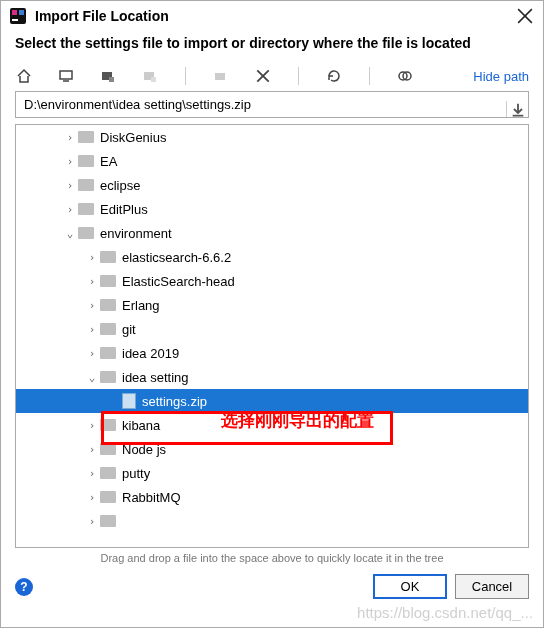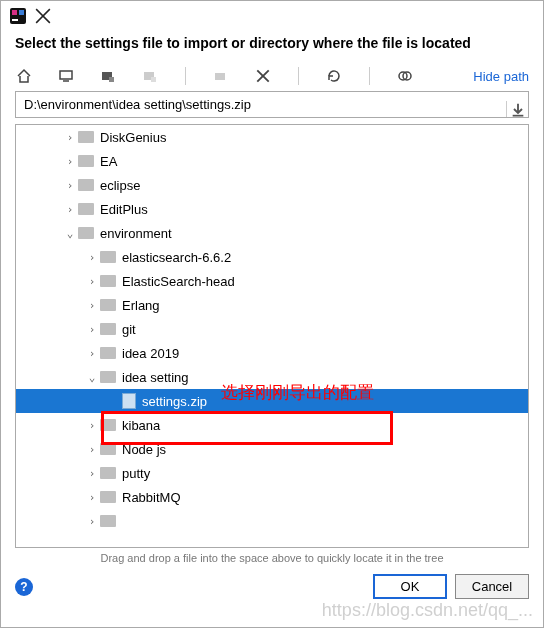--- a/index.html
+++ b/index.html
@@ -138,45 +138,46 @@
   .annot-box {
     position: absolute;
     border: 3px solid #ff0000;
     pointer-events: none;
     left: 100px; top: 410px; width: 292px; height: 34px;
   }
   .annot-text {
     position: absolute;
     color: #ff0000;
     font-size: 17px;
-    font-weight: 400;
-    left: 220px; top: 380px;
+    font-weight: 700;
+    left: 220px; top: 408px;
     pointer-events: none;
   }
   .faint-wm {
     position: absolute;
     right: 10px; bottom: 6px;
     color: #d0d0d0;
-    font-size: 18px;
+    font-size: 15px;
     pointer-events: none;
   }
   svg { width: 16px; height: 16px; }
 </style>
 </head>
 <body>
 
 <div class="titlebar">
   <span class="logo">
     <svg viewBox="0 0 16 16">
         <rect width="16" height="16" rx="2" fill="#111"></rect>
         <rect x="2" y="2" width="5" height="5" fill="#d62e84"></rect>
         <rect x="9" y="2" width="5" height="5" fill="#3a7cd6"></rect>
         <rect x="2" y="11" width="6" height="2" fill="#fff"></rect>
       </svg>
   </span>
+  <span class="title">Import File Location</span>
   <span class="close">
     <svg viewBox="0 0 14 14">
         <line x1="1" y1="1" x2="13" y2="13" stroke="#222" stroke-width="1.3"></line>
         <line x1="13" y1="1" x2="1" y2="13" stroke="#222" stroke-width="1.3"></line>
       </svg>
   </span>
 </div>
 
 <div class="subtitle">Select the settings file to import or directory where the file is located</div>
 

